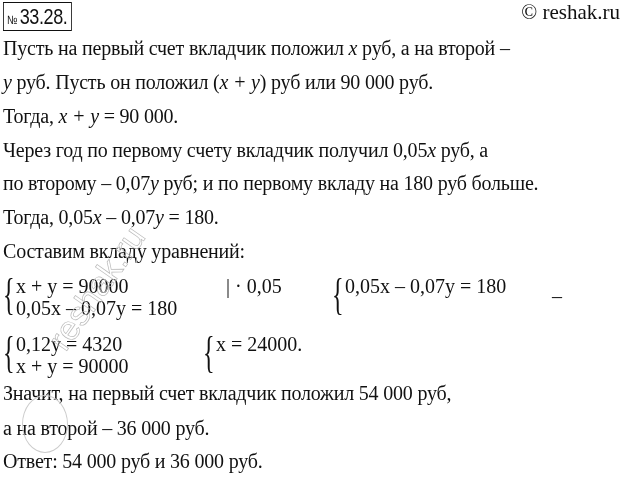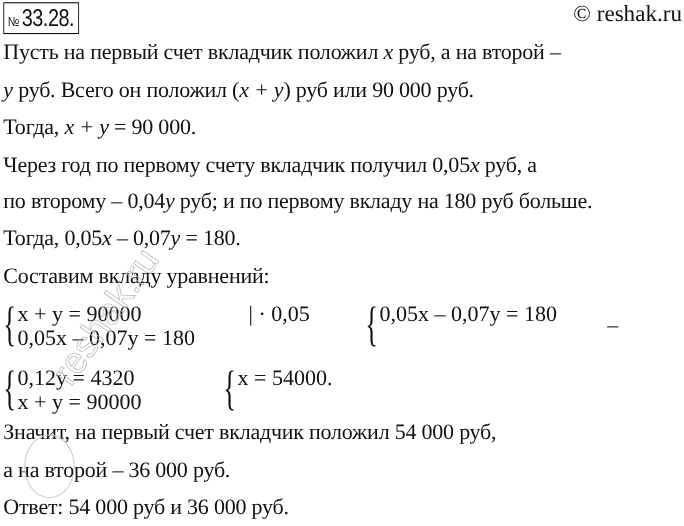--- a/index.html
+++ b/index.html
@@ -26,30 +26,30 @@
 
 <div class="num-box">
   <span class="no">№</span><span>33.28.</span>
 </div>
 <div class="copy">© reshak.ru</div>
 
 <div class="line" style="top:37px">
   <span>Пусть на первый счет вкладчик положил</span> <i>x</i> <span>руб, а на второй –</span>
 </div>
 <div class="line" style="top:71px">
-  <i>y</i> <span>руб. Всего он положил (</span><i>x + y</i><span>) руб или 90 000 руб.</span>
+  <i>y</i> <span>руб. Пусть он положил (</span><i>x + y</i><span>) руб или 90 000 руб.</span>
 </div>
 <div class="line" style="top:105px">
   <span>Тогда,</span> <i>x + y</i> <span>= 90 000.</span>
 </div>
 <div class="line" style="top:139px">
   <span>Через год по первому счету вкладчик получил 0,05</span><i>x</i> <span>руб, а</span>
 </div>
 <div class="line" style="top:172px">
-  <span>по второму – 0,04</span><i>y</i> <span>руб;  и по первому вкладу на 180 руб больше.</span>
+  <span>по второму – 0,07</span><i>y</i> <span>руб;  и по первому вкладу на 180 руб больше.</span>
 </div>
 <div class="line" style="top:206px">
   <span>Тогда, 0,05</span><i>x</i> <span>– 0,07</span><i>y</i> <span>= 180.</span>
 </div>
 <div class="line" style="top:240px">Составим вкладу уравнений:</div>
 
 <div class="sys" style="left:3px;top:275px">
   <span class="brace">{</span>
   <div class="rows">
       <div>x + y = 90000</div>
@@ -68,21 +68,21 @@
 <div class="sys" style="left:3px;top:333px">
   <span class="brace">{</span>
   <div class="rows">
       <div>0,12y = 4320</div>
       <div>x + y = 90000</div>
     </div>
 </div>
 <div class="sys" style="left:203px;top:333px">
   <span class="brace">{</span>
   <div class="rows">
-      <div>x = 54000.</div>
+      <div>x = 24000.</div>
     </div>
 </div>
 
 <div class="line" style="top:382px">Значит, на первый счет вкладчик положил 54 000 руб,</div>
 <div class="line" style="top:417px">а на второй – 36 000 руб.</div>
 <div class="line" style="top:450px">Ответ: 54 000 руб и 36 000 руб.</div>
 
 <div class="wm2"></div>
 <div class="wm">reshak.ru</div>
 

